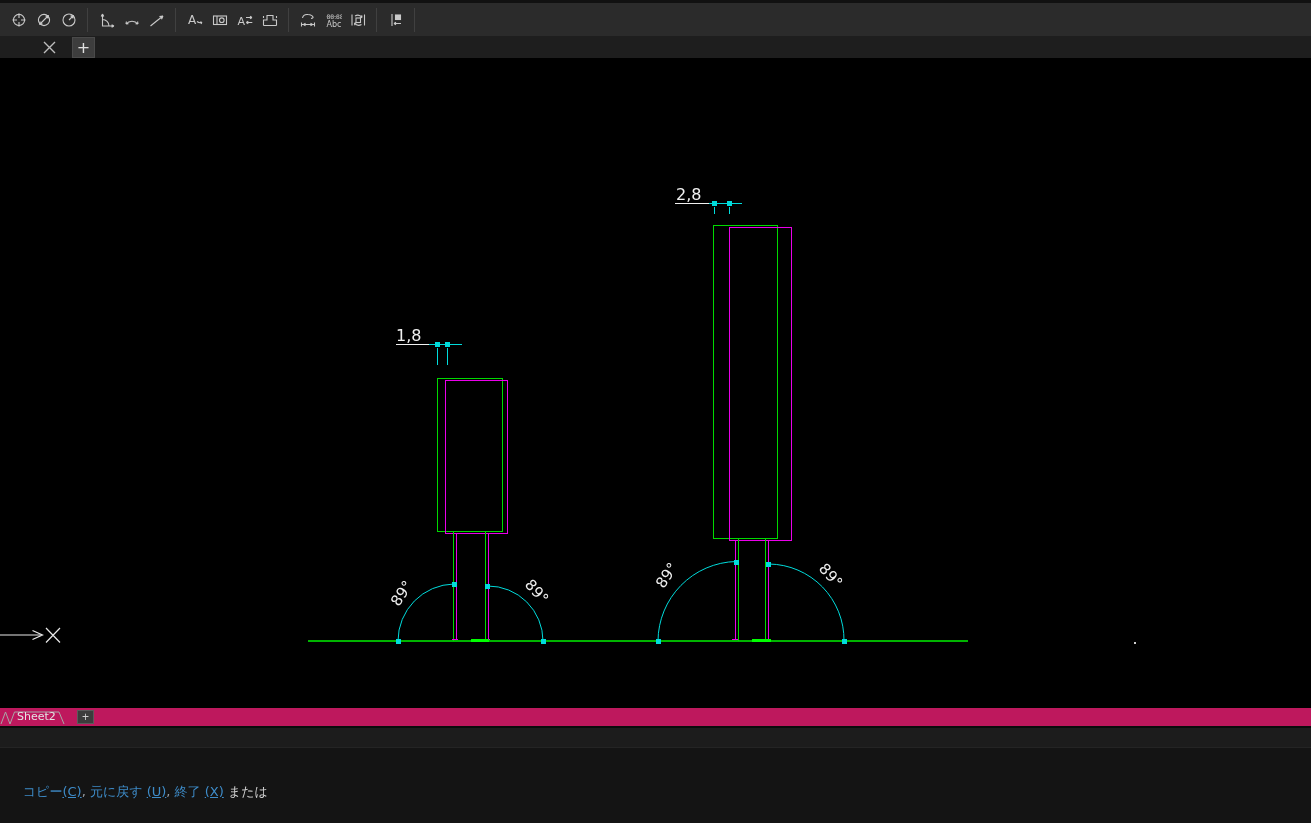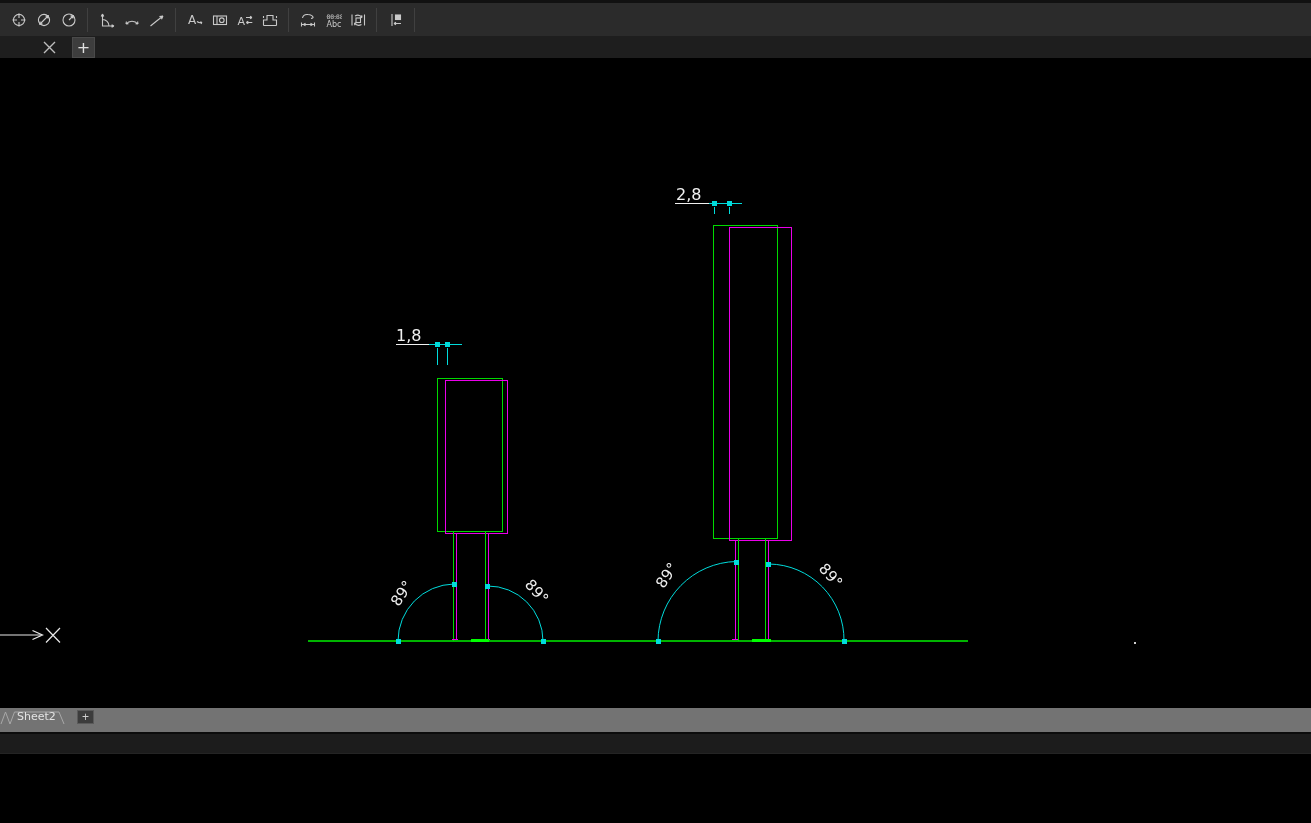--- a/index.html
+++ b/index.html
@@ -28,21 +28,21 @@
             font-family:"DejaVu Sans",sans-serif; }
 
   
   .canvas { height:650px; position:relative; background:#000; }
   .canvas svg { position:absolute; left:0; top:0; }
   .ent { shape-rendering:crispEdges; }
   .dimtext { fill:#f0f0f0; font-size:16px; font-family:"DejaVu Sans",sans-serif; }
   .angtext { fill:#f0f0f0; font-size:15px; font-family:"DejaVu Sans",sans-serif; }
 
   
-  .sheetbar { height:24px; background:#737373; display:flex; align-items:center; position:relative; }
+  .sheetbar { height:18px; background:#be185d; display:flex; align-items:center; position:relative; }
   .sheetbar svg { position:absolute; left:0; top:0; }
   .sheetname { position:absolute; left:17px; top:2px; font-size:11px; color:#e4e4e4; cursor:pointer; }
   .sheetadd { position:absolute; left:77px; top:2px; width:17px; height:14px; background:#3c3c3c;
               border:1px solid #5a5a5a; color:#cfcfcf; font-size:12px; line-height:11px;
               text-align:center; cursor:pointer; padding:0; }
 
   
   .cmdgap { height:22px; background:#1c1c1c; border-top:2px solid #0c0c0c; border-bottom:1px solid #242424; }
   .cmdarea { flex:1; background:#141414; padding:20px 0 0 0; }
   .cmdline { font-size:13px; margin-left:-2px; white-space:pre; }
@@ -286,14 +286,19 @@
   <div class="sheetbar">
     <svg width="120" height="18" viewBox="0 0 120 18" stroke="#a8a8a8" fill="none">
       <path d="M1 16 L5.5 4 L10 16"></path>
       <path d="M10 16 L14.5 4 L59 4 L64 16"></path>
     </svg>
     <span class="sheetname">Sheet2</span>
     <button class="sheetadd">+</button>
   </div>
 
   <div class="cmdgap"></div>
+  <div class="cmdarea">
+    <div class="cmdline">
+      <span class="lnk">コピー</span><span class="lnk k">(C)</span><span class="sep">, </span><span class="lnk">元に戻す </span><span class="lnk k">(U)</span><span class="sep">, </span><span class="lnk">終了 </span><span class="lnk k">(X)</span><span class="plain"> または</span>
+    </div>
+  </div>
 
 </div>
 
 </body></html>

